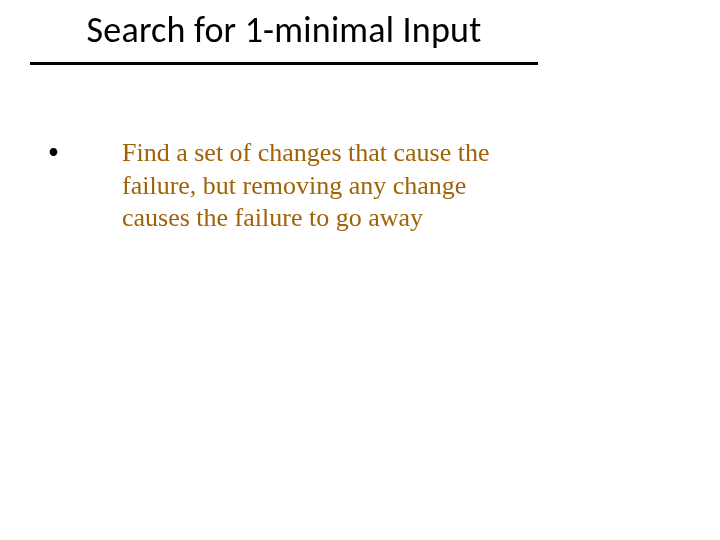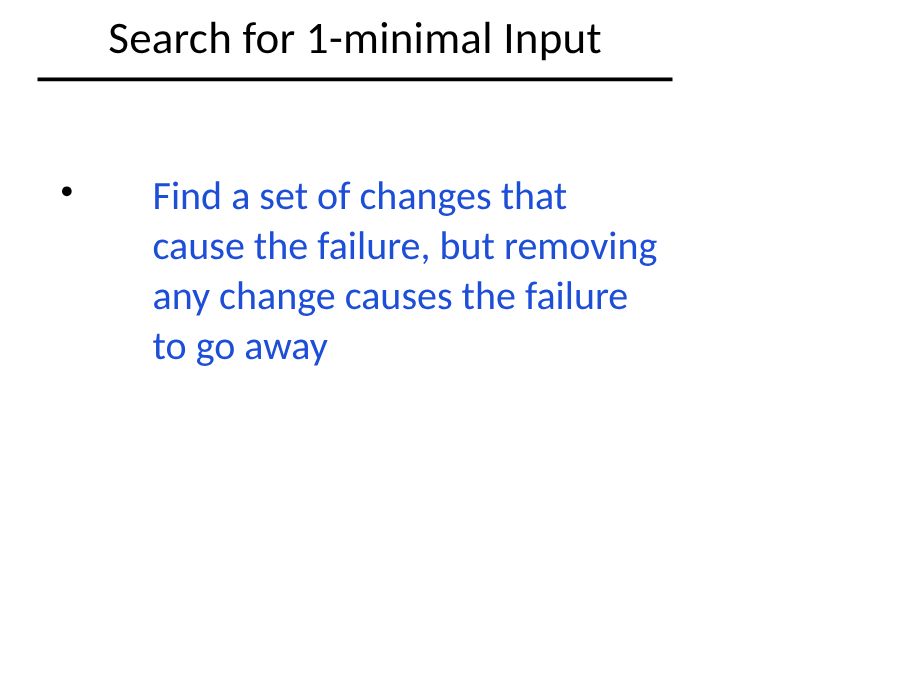--- a/index.html
+++ b/index.html
@@ -52,24 +52,25 @@
   ul.top > li::before {
     content: "•";
     position: absolute;
     left: 8px;
     top: 0;
     font-size: 22px;
     line-height: 1.4;
   }
   .indent {
     margin: 22px 0 0 46px;
-    color: #1d4ed8; 
-    font-size: 32px;
+    color: #a16207; 
+    font-size: 26px;
     line-height: 1.25;
     max-width: 560px;
+    font-family: Liberation Serif, serif;
   }
   .underline {
     text-decoration: underline;
   }
 </style>
 </head>
 <body>
 
 <div class="slide">
 

